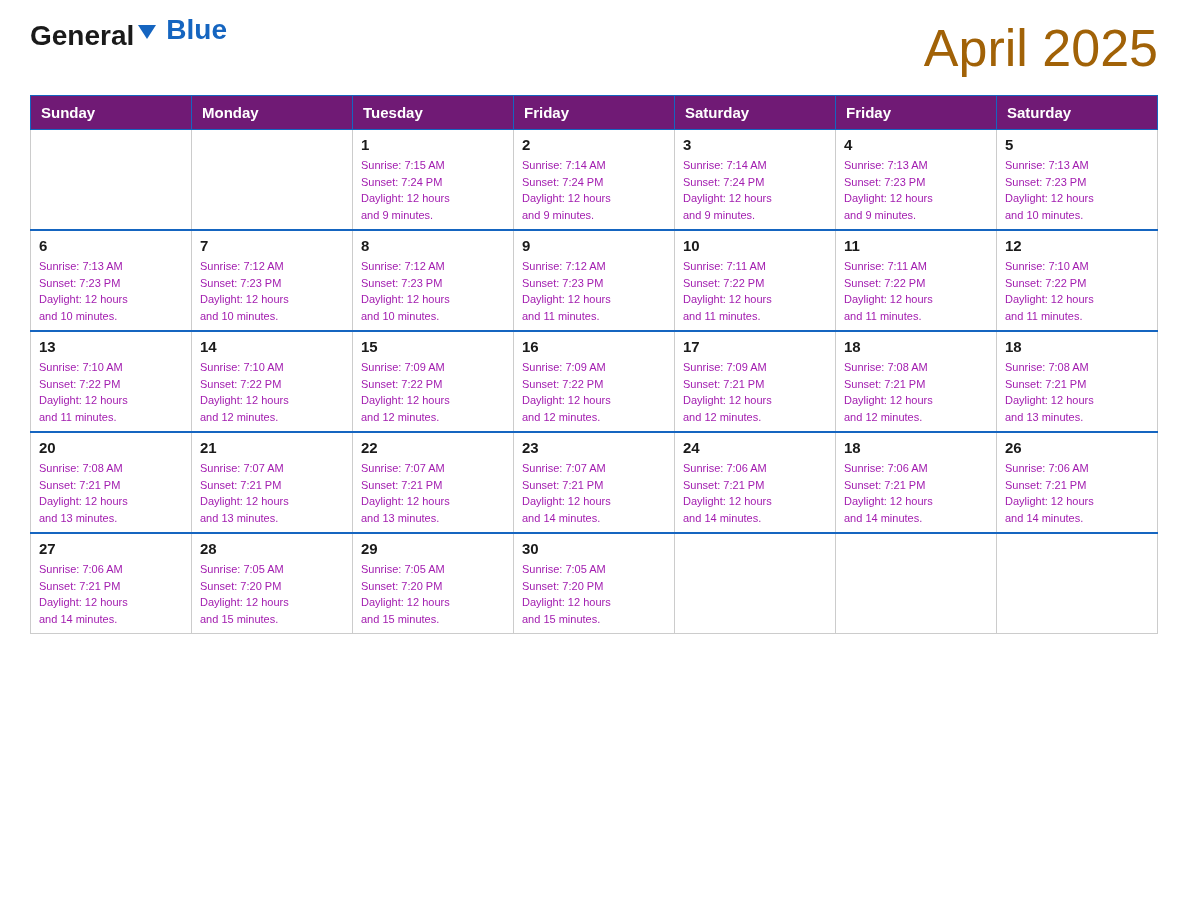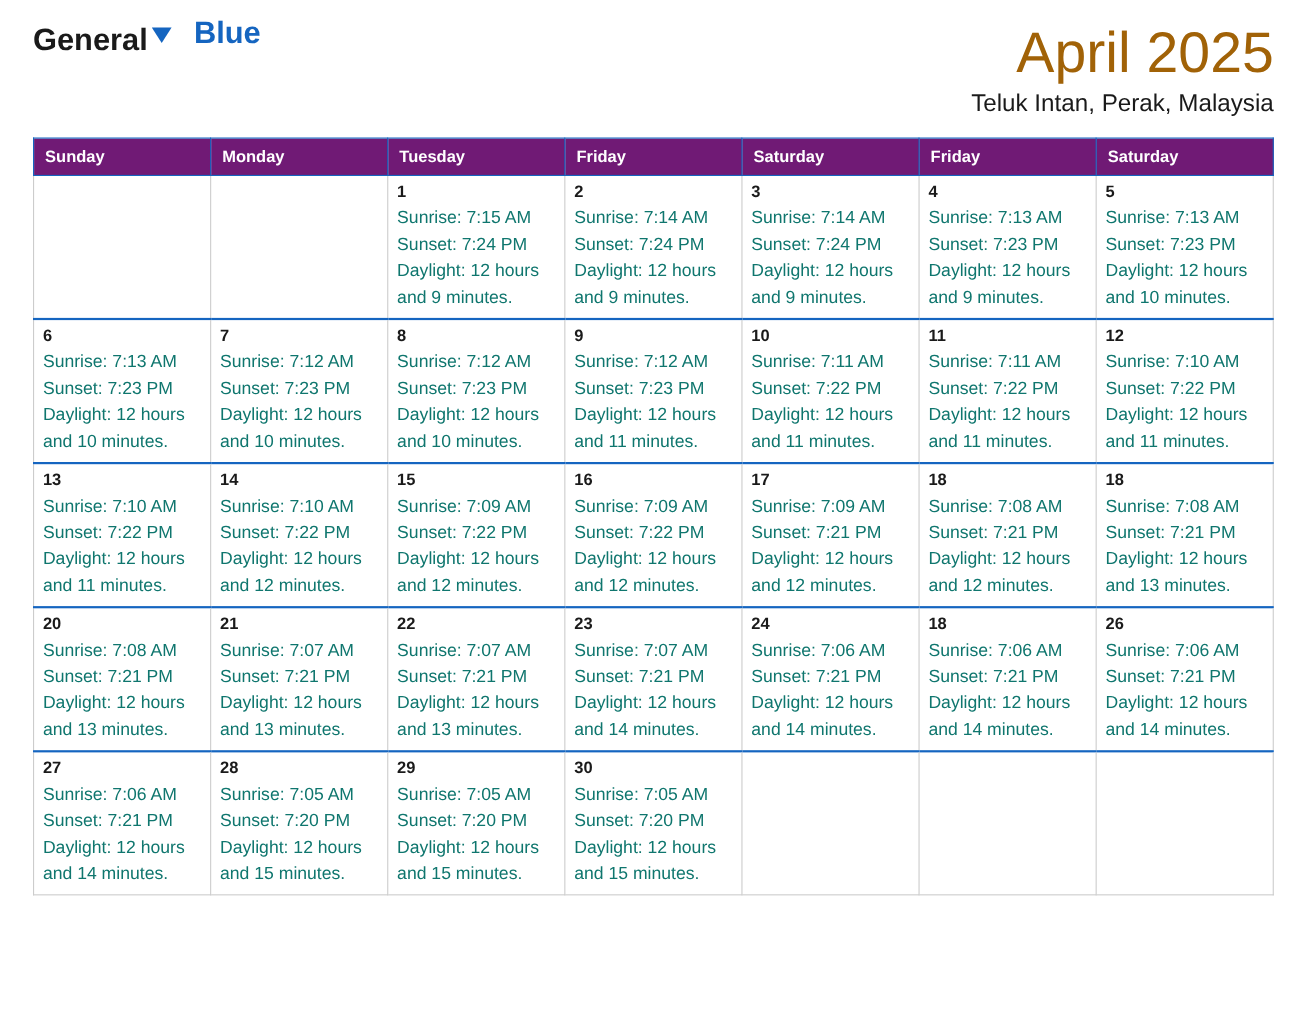--- a/index.html
+++ b/index.html
@@ -55,22 +55,22 @@
       color: #222;
     }
     .calendar td .day-num {
       font-size: 15px;
       font-weight: 600;
       color: #1a1a1a;
       display: block;
       margin-bottom: 4px;
     }
     .calendar td .day-info {
-      font-size: 16px;
-      color: #0f766e;
+      font-size: 11px;
+      color: #a21caf;
       line-height: 1.5;
     }
     .calendar tr td {
       border-top: 2px solid #1565c0;
     }
     .calendar tr:first-child td {
       border-top: 1px solid #ccc;
     }
     .empty-cell {
       background: #fff;
@@ -92,21 +92,21 @@
     .logo-triangle {
       display: inline-block;
       margin-left: 2px;
       margin-top: -8px;
     }
     .logo-triangle svg {
       display: block;
     }
     .logo-row2 {
       margin-top: -6px;
-      margin-left: 18px;
+      margin-left: 8px;
     }
     .logo-blue-text {
       font-size: 28px;
       font-weight: bold;
       color: #1565c0;
     }
   </style>
 </head>
 <body>
 
@@ -119,21 +119,20 @@
           <polygon points="2,4 20,4 11,18" fill="#1565c0"></polygon>
         </svg>
       </span>
     </div>
     <div class="logo-row2">
       <span class="logo-blue-text">Blue</span>
     </div>
   </div>
   <div class="title-block">
     <h1>April 2025</h1>
-    <h2>Teluk Intan, Perak, Malaysia</h2>
   </div>
 </div>
 
 <table class="calendar">
   <thead>
     <tr>
     <th>Sunday</th>
         <th>Monday</th>
         <th>Tuesday</th>
         <th>Friday</th>

